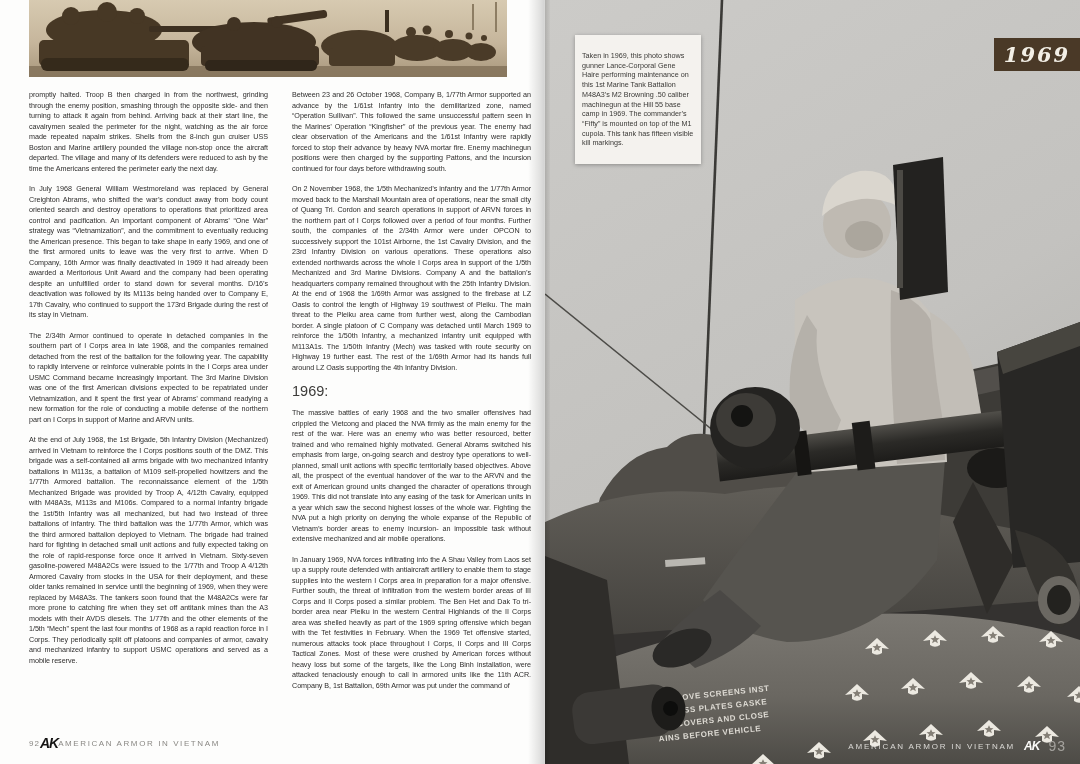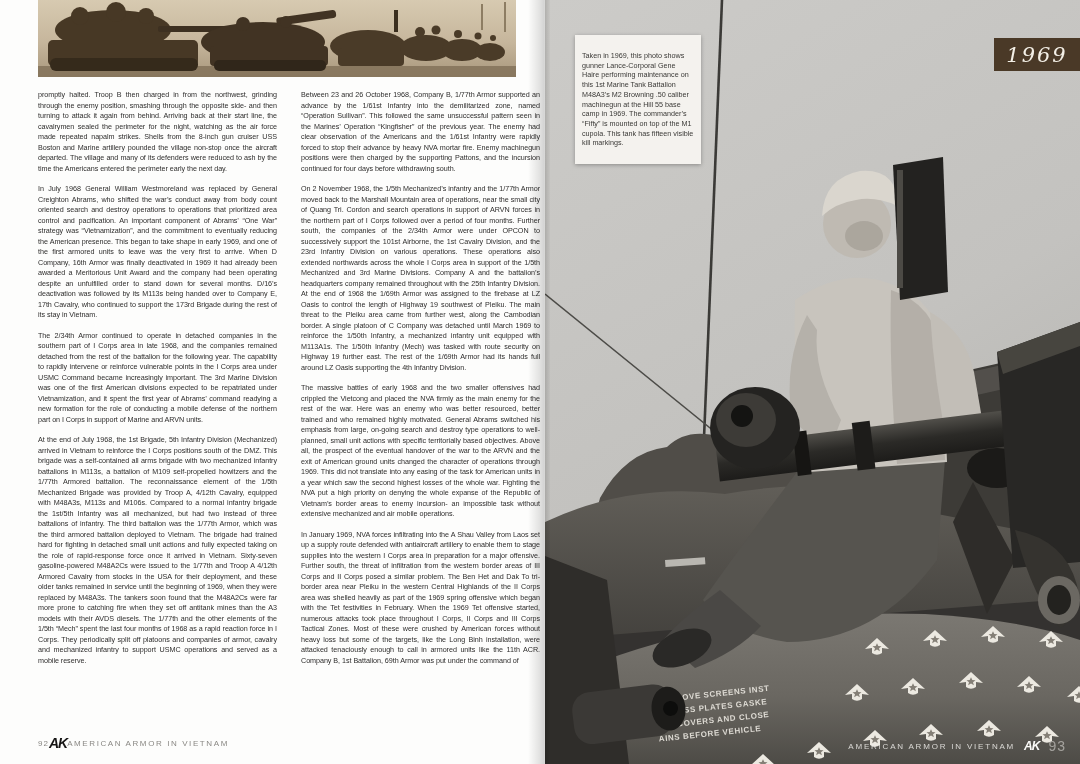--- a/index.html
+++ b/index.html
@@ -1,19 +1,19 @@
 <!DOCTYPE html>
 <html><head>
 <meta charset="utf-8">
 <style>
   html,body{margin:0;padding:0;background:#e9e7e3;}
   .spread{position:relative;width:1080px;height:764px;background:#fdfdfc;overflow:hidden;
           font-family:"Liberation Sans",sans-serif;}
   
-  .page-left{position:absolute;left:13px;top:0;width:540px;height:548px;background:#fdfdfc;}
+  .page-left{position:absolute;left:4px;top:0;width:540px;height:548px;background:#fdfdfc;}
   .top-photo{position:absolute;left:25px;top:0;width:478px;height:77px;overflow:hidden;}
   .columns{position:absolute;left:25px;top:90px;width:502px;height:660px;
            display:flex;gap:24px;overflow:hidden;}
   .col{width:239px;}
   .body-text{margin:0 0 10px 0;font-size:7.2px;line-height:10.5px;letter-spacing:-0.05px;
              color:#2e2d2c;text-align:justify;text-justify:inter-word;}
   .section-heading{margin:8px 0 9px 0;font-size:14.5px;font-weight:400;color:#3c3b39;}
   .footer{position:absolute;display:flex;align-items:center;}
   .footer-left{left:25px;top:735px;gap:0;justify-content:center;}
   .pagenum{font-size:8px;color:#8a8884;letter-spacing:1px;}
@@ -22,21 +22,21 @@
   
   .spine{position:absolute;left:528px;top:0;width:22px;height:764px;z-index:5;pointer-events:none;
          background:linear-gradient(90deg,rgba(0,0,0,0) 0%,rgba(0,0,0,0.10) 50%,rgba(0,0,0,0.16) 72%,rgba(0,0,0,0.02) 100%);}
   
   .page-right{position:absolute;left:545px;top:0;width:535px;height:764px;overflow:hidden;background:#c6c5c2;}
   .photo-svg{position:absolute;left:0;top:0;}
   .caption-box{position:absolute;left:30px;top:35px;width:112px;padding:16px 7px;background:#f4f2ee;
                box-shadow:0 1px 4px rgba(0,0,0,0.30);font-size:7.2px;line-height:9.7px;color:#3a3936;z-index:3;}
   .year-label{position:absolute;right:0;top:38px;width:86px;height:33px;background:#4a3927;z-index:3;
               display:flex;align-items:center;justify-content:center;
-              font-family:"DejaVu Serif",serif;font-style:italic;font-weight:normal;
+              font-family:"DejaVu Serif",serif;font-style:italic;font-weight:bold;
               font-size:21px;letter-spacing:2px;color:#f3efe6;}
   .footer-right{right:14px;top:738px;gap:9px;z-index:4;}
   .footer-right .book-title-w{font-size:8px;color:#efedea;opacity:0.85;letter-spacing:1.8px;}
   .ak-logo-w{font-size:12px;font-weight:bold;font-style:italic;color:#fbfaf8;letter-spacing:-1px;}
   .pagenum-w{font-size:14px;color:#d8d6d2;opacity:0.6;letter-spacing:1px;}
 </style>
 </head>
 <body>
 
 <div class="spread">
@@ -95,20 +95,21 @@
     <div class="columns">
       <div class="col">
         <p class="body-text">promptly halted. Troop B then charged in from the northwest, grinding through the enemy position, smashing through the opposite side- and then turning to attack it again from behind. Arriving back at their start line, the cavalrymen sealed the perimeter for the night, watching as the air force made repeated napalm strikes. Shells from the 8-inch gun cruiser USS Boston and Marine artillery pounded the village non-stop once the aircraft departed. The village and many of its defenders were reduced to ash by the time the Americans entered the perimeter early the next day.</p>
         <p class="body-text">In July 1968 General William Westmoreland was replaced by General Creighton Abrams, who shifted the war’s conduct away from body count oriented search and destroy operations to operations that prioritized area control and pacification. An important component of Abrams’ “One War” strategy was “Vietnamization”, and the commitment to eventually reducing the American presence. This began to take shape in early 1969, and one of the first armored units to leave was the very first to arrive. When D Company, 16th Armor was finally deactivated in 1969 it had already been awarded a Meritorious Unit Award and the company had been operating despite an unfulfilled order to stand down for several months. D/16’s deactivation was followed by its M113s being handed over to Company E, 17th Cavalry, who continued to support the 173rd Brigade during the rest of its stay in Vietnam.</p>
         <p class="body-text">The 2/34th Armor continued to operate in detached companies in the southern part of I Corps area in late 1968, and the companies remained detached from the rest of the battalion for the following year. The capability to rapidly intervene or reinforce vulnerable points in the I Corps area under USMC Command became increasingly important. The 3rd Marine Division was one of the first American divisions expected to be repatriated under Vietnamization, and it spent the first year of Abrams’ command readying a new formation for the role of conducting a mobile defense of the northern part on I Corps in support of Marine and ARVN units.</p>
         <p class="body-text">At the end of July 1968, the 1st Brigade, 5th Infantry Division (Mechanized) arrived in Vietnam to reinforce the I Corps positions south of the DMZ. This brigade was a self-contained all arms brigade with two mechanized infantry battalions in M113s, a battalion of M109 self-propelled howitzers and the 1/77th Armored battalion. The reconnaissance element of the 1/5th Mechanized Brigade was provided by Troop A, 4/12th Cavalry, equipped with M48A3s, M113s and M106s. Compared to a normal infantry brigade the 1st/5th Infantry was all mechanized, but had two instead of three battalions of infantry. The third battalion was the 1/77th Armor, which was the third armored battalion deployed to Vietnam. The brigade had trained hard for fighting in detached small unit actions and fully expected taking on the role of rapid-response force once it arrived in Vietnam. Sixty-seven gasoline-powered M48A2Cs were issued to the 1/77th and Troop A 4/12th Armored Cavalry from stocks in the USA for their deployment, and these older tanks remained in service until the beginning of 1969, when they were replaced by M48A3s. The tankers soon found that the M48A2Cs were far more prone to catching fire when they set off antitank mines than the A3 models with their AVDS diesels. The 1/77th and the other elements of the 1/5th “Mech” spent the last four months of 1968 as a rapid reaction force in I Corps. They periodically split off platoons and companies of armor, cavalry and mechanized infantry to support USMC operations and served as a mobile reserve.</p>
       </div>
       <div class="col">
         <p class="body-text">Between 23 and 26 October 1968, Company B, 1/77th Armor supported an advance by the 1/61st Infantry into the demilitarized zone, named “Operation Sullivan”. This followed the same unsuccessful pattern seen in the Marines’ Operation “Kingfisher” of the previous year. The enemy had clear observation of the Americans and the 1/61st Infantry were rapidly forced to stop their advance by heavy NVA mortar fire. Enemy machinegun positions were then charged by the supporting Pattons, and the incursion continued for four days before withdrawing south.</p>
         <p class="body-text">On 2 November 1968, the 1/5th Mechanized’s infantry and the 1/77th Armor moved back to the Marshall Mountain area of operations, near the small city of Quang Tri. Cordon and search operations in support of ARVN forces in the northern part of I Corps followed over a period of four months. Further south, the companies of the 2/34th Armor were under OPCON to successively support the 101st Airborne, the 1st Cavalry Division, and the 23rd Infantry Division on various operations. These operations also extended northwards across the whole I Corps area in support of the 1/5th Mechanized and 3rd Marine Divisions. Company A and the battalion’s headquarters company remained throughout with the 25th Infantry Division. At the end of 1968 the 1/69th Armor was assigned to the firebase at LZ Oasis to control the length of Highway 19 southwest of Pleiku. The main threat to the Pleiku area came from further west, along the Cambodian border. A single platoon of C Company was detached until March 1969 to reinforce the 1/50th Infantry, a mechanized infantry unit equipped with M113A1s. The 1/50th Infantry (Mech) was tasked with route security on Highway 19 further east. The rest of the 1/69th Armor had its hands full around LZ Oasis supporting the 4th Infantry Division.</p>
+        <h2 class="section-heading">1969:</h2>
         <p class="body-text">The massive battles of early 1968 and the two smaller offensives had crippled the Vietcong and placed the NVA firmly as the main enemy for the rest of the war. Here was an enemy who was better resourced, better trained and who remained highly motivated. General Abrams switched his emphasis from large, on-going search and destroy type operations to well-planned, small unit actions with specific territorially based objectives. Above all, the prospect of the eventual handover of the war to the ARVN and the exit of American ground units changed the character of operations through 1969. This did not translate into any easing of the task for American units in a year which saw the second highest losses of the whole war. Fighting the NVA put a high priority on denying the whole expanse of the Republic of Vietnam’s border areas to enemy incursion- an impossible task without extensive mechanized and air mobile operations.</p>
         <p class="body-text">In January 1969, NVA forces infiltrating into the A Shau Valley from Laos set up a supply route defended with antiaircraft artillery to enable them to stage supplies into the western I Corps area in preparation for a major offensive. Further south, the threat of infiltration from the western border areas of III Corps and II Corps posed a similar problem. The Ben Het and Dak To tri-border area near Pleiku in the western Central Highlands of the II Corps area was shelled heavily as part of the 1969 spring offensive which began with the Tet festivities in February. When the 1969 Tet offensive started, numerous attacks took place throughout I Corps, II Corps and III Corps Tactical Zones. Most of these were crushed by American forces without heavy loss but some of the targets, like the Long Binh installation, were attacked tenaciously enough to call in armored units like the 11th ACR. Company B, 1st Battalion, 69th Armor was put under the command of</p>
       </div>
     </div>
 
     <div class="footer footer-left">
       <span class="pagenum">92</span>
       <span class="ak-logo">AK</span>
       <span class="book-title">AMERICAN ARMOR IN VIETNAM</span>
     </div>

